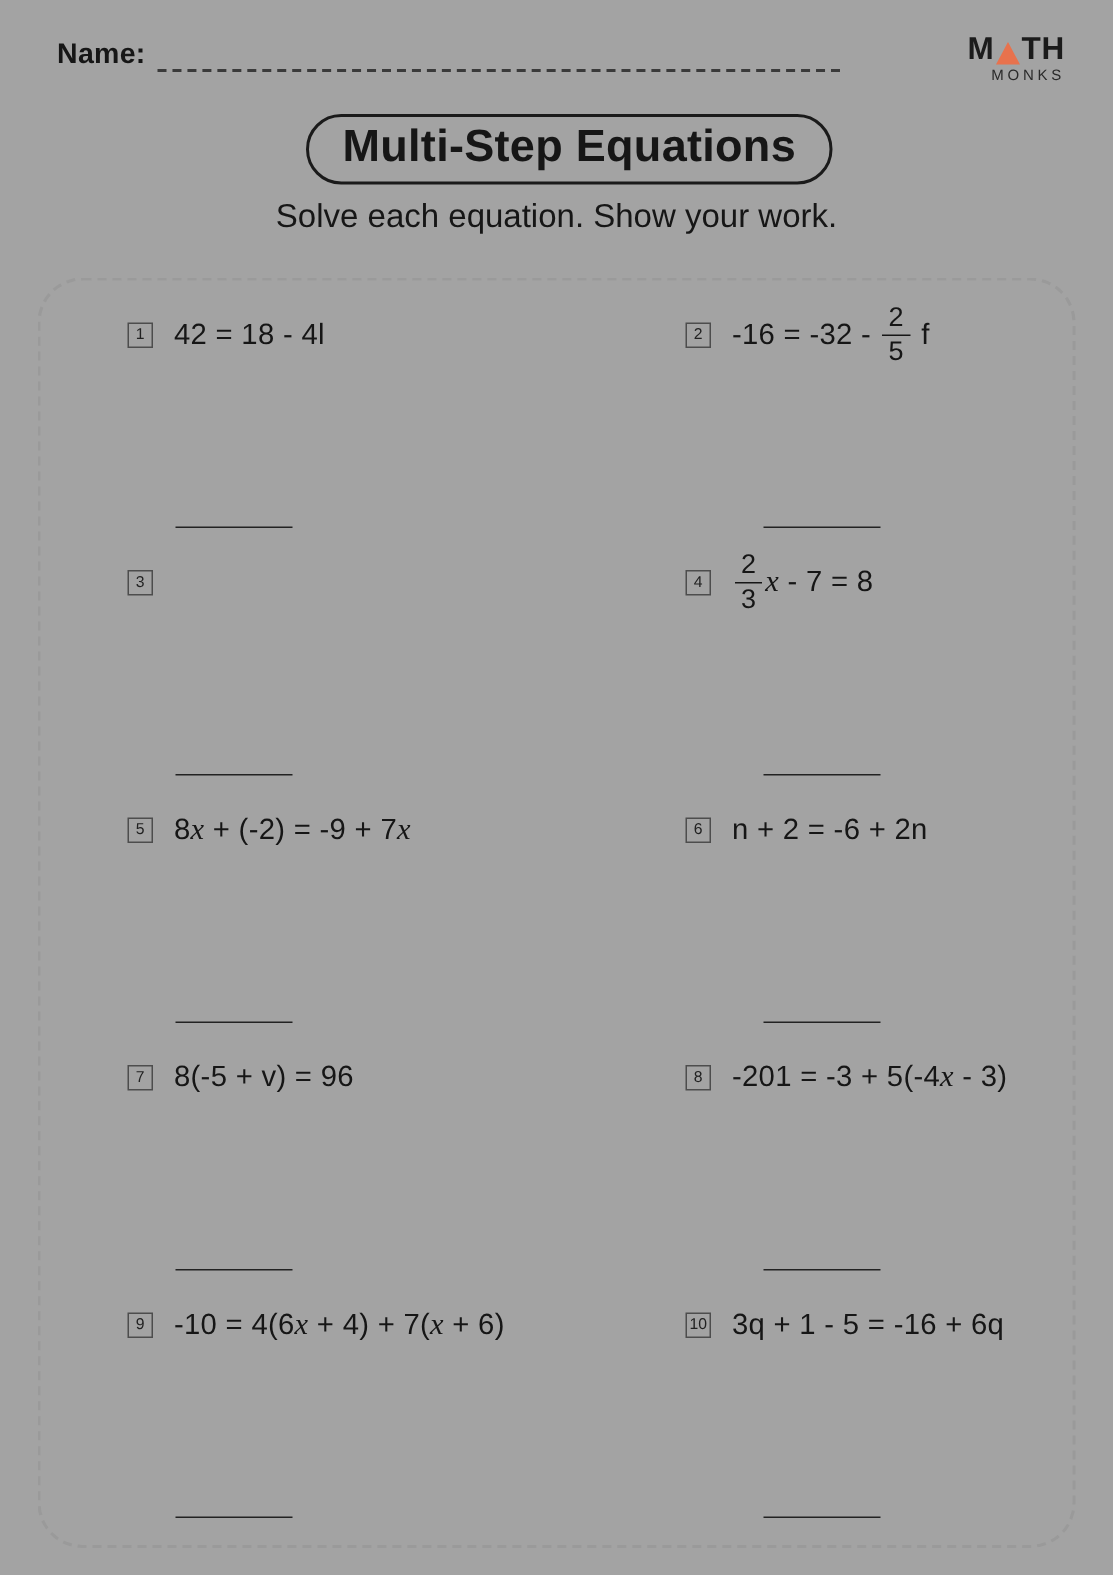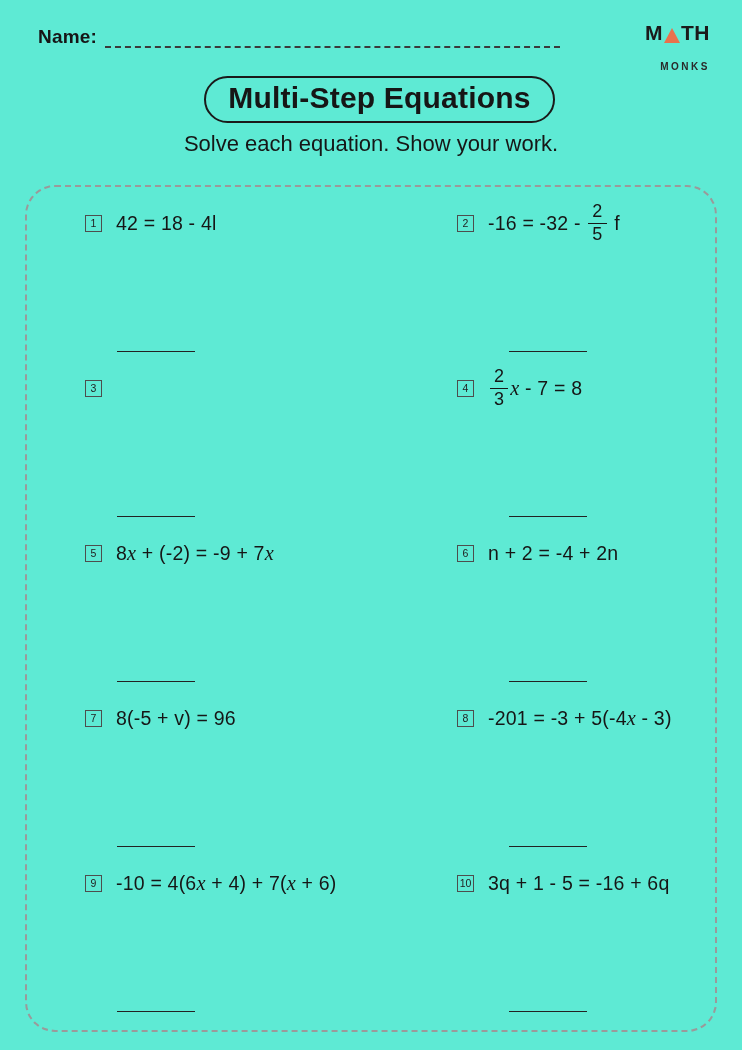--- a/index.html
+++ b/index.html
@@ -3,21 +3,21 @@
 <meta charset="utf-8">
 <style>
   * { box-sizing: border-box; }
   html, body { margin: 0; padding: 0; background: #ffffff; }
   body { font-family: "Liberation Sans", sans-serif; color: #161616; }
 
   .page {
     position: relative;
     width: 742px;
     height: 1050px;
-    background: #5eead4;
+    background: #a3a3a3;
     overflow: hidden;
   }
 
   
   .name-row {
     position: absolute;
     top: 26px; left: 38px;
     display: flex;
     align-items: flex-end;
   }
@@ -50,24 +50,24 @@
   }
   .logo-tri {
     width: 0; height: 0;
     border-left: 8px solid transparent;
     border-right: 8px solid transparent;
     border-bottom: 15px solid #e8724d;
     margin: 0 1px 0 1px;
   }
   .logo-bottom {
     font-size: 10px;
-    font-weight: bold;
+    font-weight: normal;
     color: #2a2a2a;
     letter-spacing: 2.5px;
-    margin-top: 18px;
+    margin-top: 2px;
   }
 
   
   .title-wrap {
     position: absolute;
     top: 76px; left: 17px; right: 0;
     text-align: center;
   }
   .title-pill {
     display: inline-block;
@@ -214,21 +214,21 @@
         <div class="cell col-left">
     <div class="prob-row">
       <span class="num-box">5</span>
       <span class="equation"><span class="seg-text">8</span><span class="seg-var">x</span><span class="seg-text"> + (-2) = -9 + 7</span><span class="seg-var">x</span></span>
     </div>
     <div class="answer-line"></div>
   </div>
         <div class="cell col-right">
     <div class="prob-row">
       <span class="num-box">6</span>
-      <span class="equation"><span class="seg-text">n + 2 = -4 + 2n</span></span>
+      <span class="equation"><span class="seg-text">n + 2 = -6 + 2n</span></span>
     </div>
     <div class="answer-line"></div>
   </div>
         <div class="cell col-left">
     <div class="prob-row">
       <span class="num-box">7</span>
       <span class="equation"><span class="seg-text">8(-5 + v) = 96</span></span>
     </div>
     <div class="answer-line"></div>
   </div>

